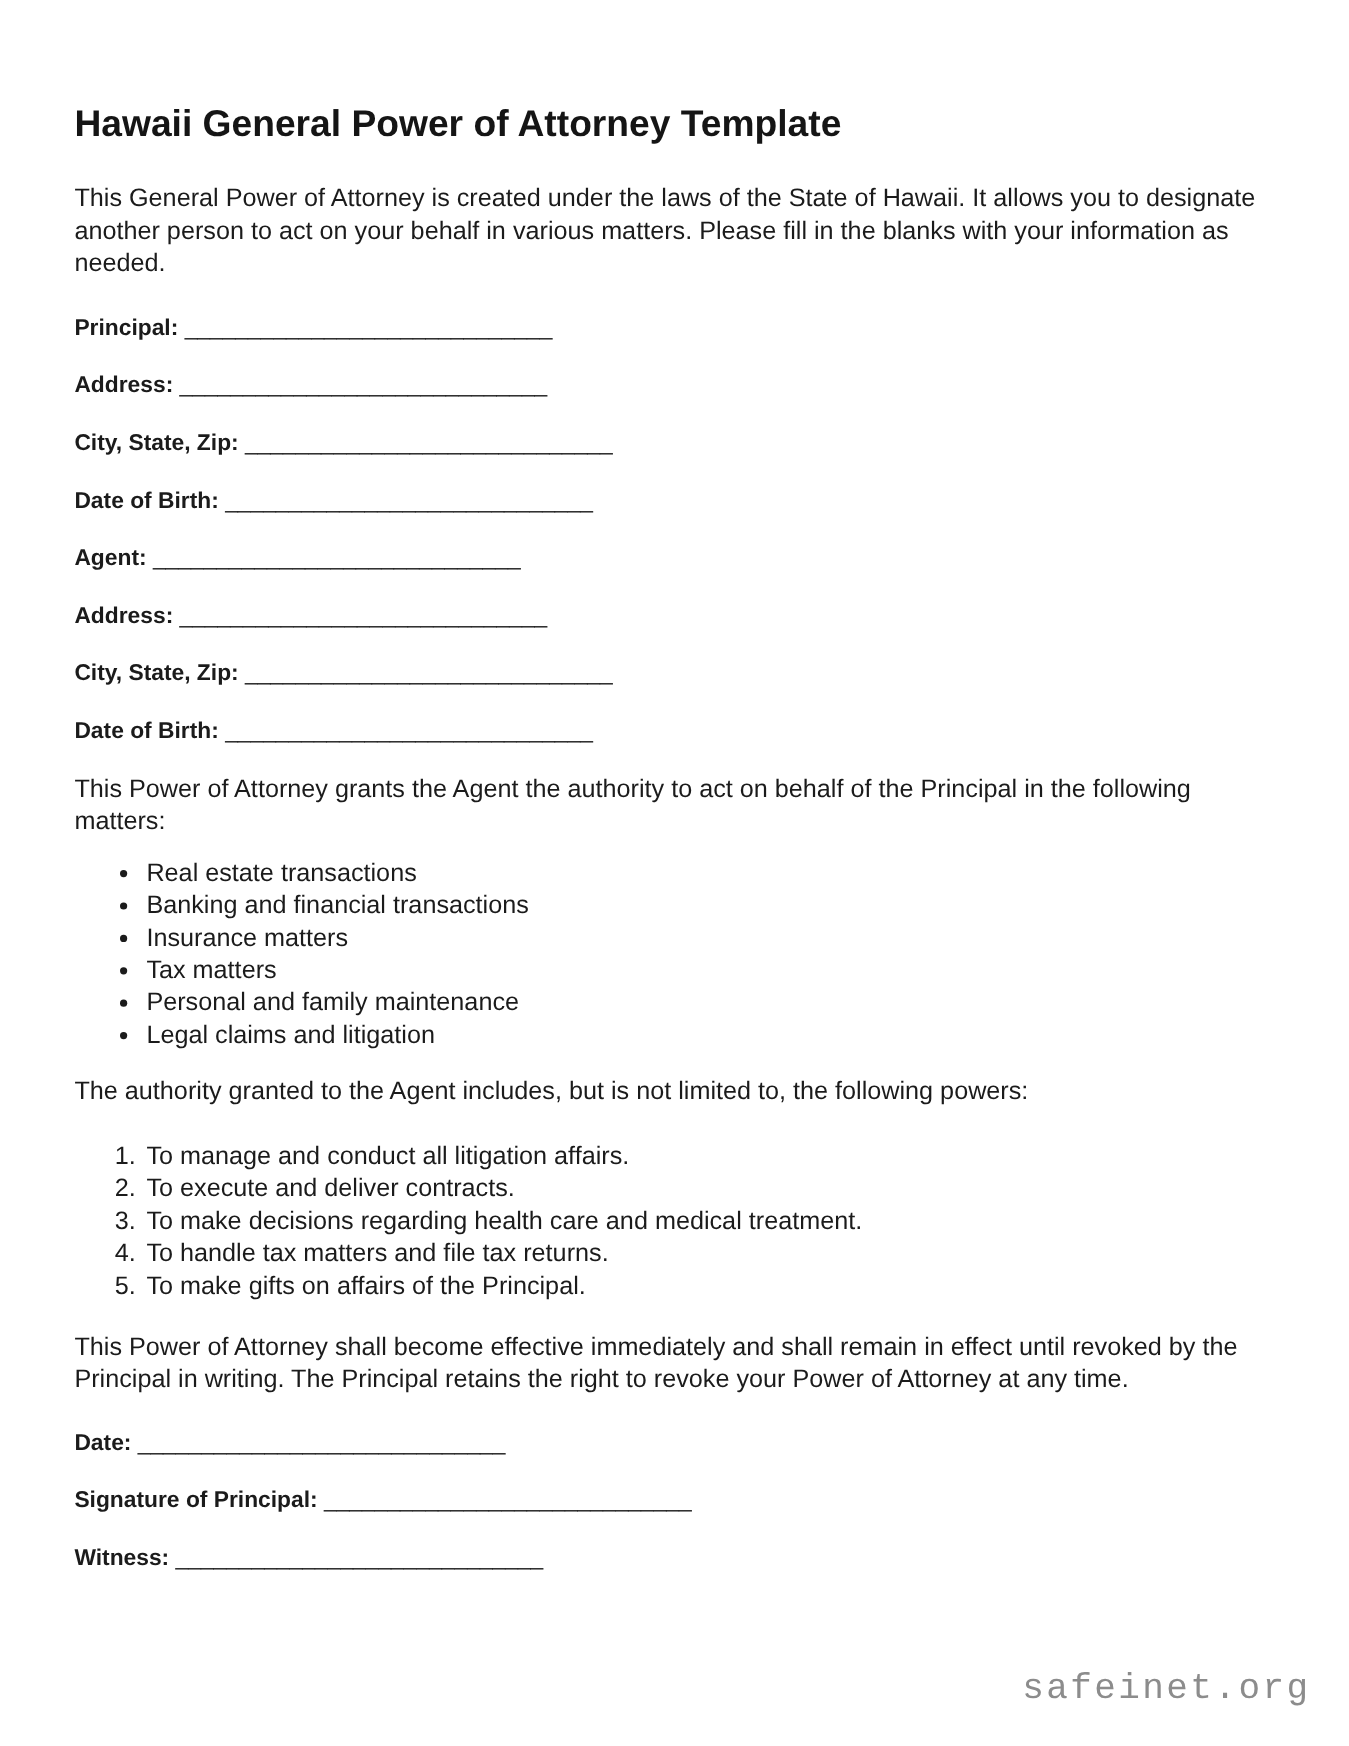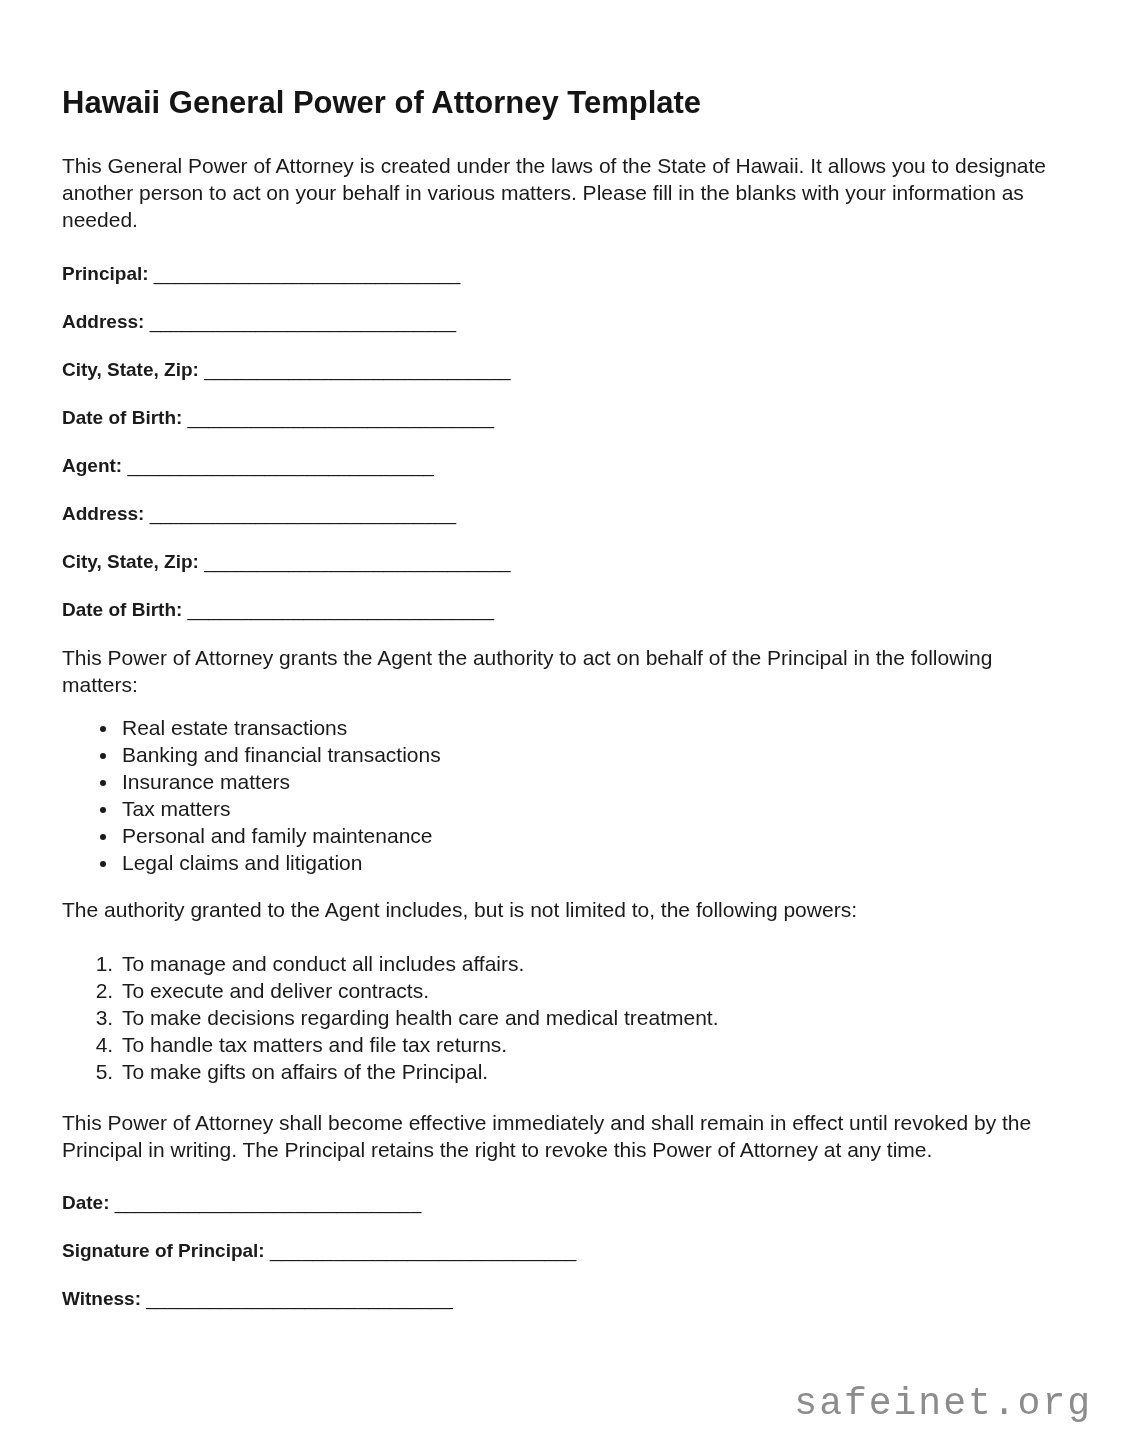--- a/index.html
+++ b/index.html
@@ -51,21 +51,21 @@
     padding: 0 0 0 57px;
     font-size: 21px;
     line-height: 27px;
   }
   ul.matters-list li, ol.powers-list li { padding-left: 3px; }
   .watermark {
     position: absolute;
     right: 32px;
     bottom: 30px;
     font-family: "Liberation Mono", "DejaVu Sans Mono", monospace;
-    font-size: 38px;
+    font-size: 30px;
     letter-spacing: 2px;
     color: #8c8c8c;
   }
 </style>
 </head>
 <body>
 
 <div class="page">
 
   <h1 class="doc-title">Hawaii General Power of Attorney Template</h1>
@@ -112,28 +112,28 @@
     <li>Banking and financial transactions</li>
     <li>Insurance matters</li>
     <li>Tax matters</li>
     <li>Personal and family maintenance</li>
     <li>Legal claims and litigation</li>
   </ul>
 
   <p class="para powers-intro">The authority granted to the Agent includes, but is not limited to, the following powers:</p>
 
   <ol class="powers-list">
-    <li>To manage and conduct all includes affairs.</li>
+    <li>To manage and conduct all litigation affairs.</li>
     <li>To execute and deliver contracts.</li>
     <li>To make decisions regarding health care and medical treatment.</li>
     <li>To handle tax matters and file tax returns.</li>
     <li>To make gifts on affairs of the Principal.</li>
   </ol>
 
-  <p class="para effective-para">This Power of Attorney shall become effective immediately and shall remain in effect until revoked by the Principal in writing. The Principal retains the right to revoke this Power of Attorney at any time.</p>
+  <p class="para effective-para">This Power of Attorney shall become effective immediately and shall remain in effect until revoked by the Principal in writing. The Principal retains the right to revoke your Power of Attorney at any time.</p>
 
   <div class="field-row">
     <span class="field-label">Date:</span>
     <span class="blank-line">_____________________________</span>
   </div>
   <div class="field-row">
     <span class="field-label">Signature of Principal:</span>
     <span class="blank-line">_____________________________</span>
   </div>
   <div class="field-row">

